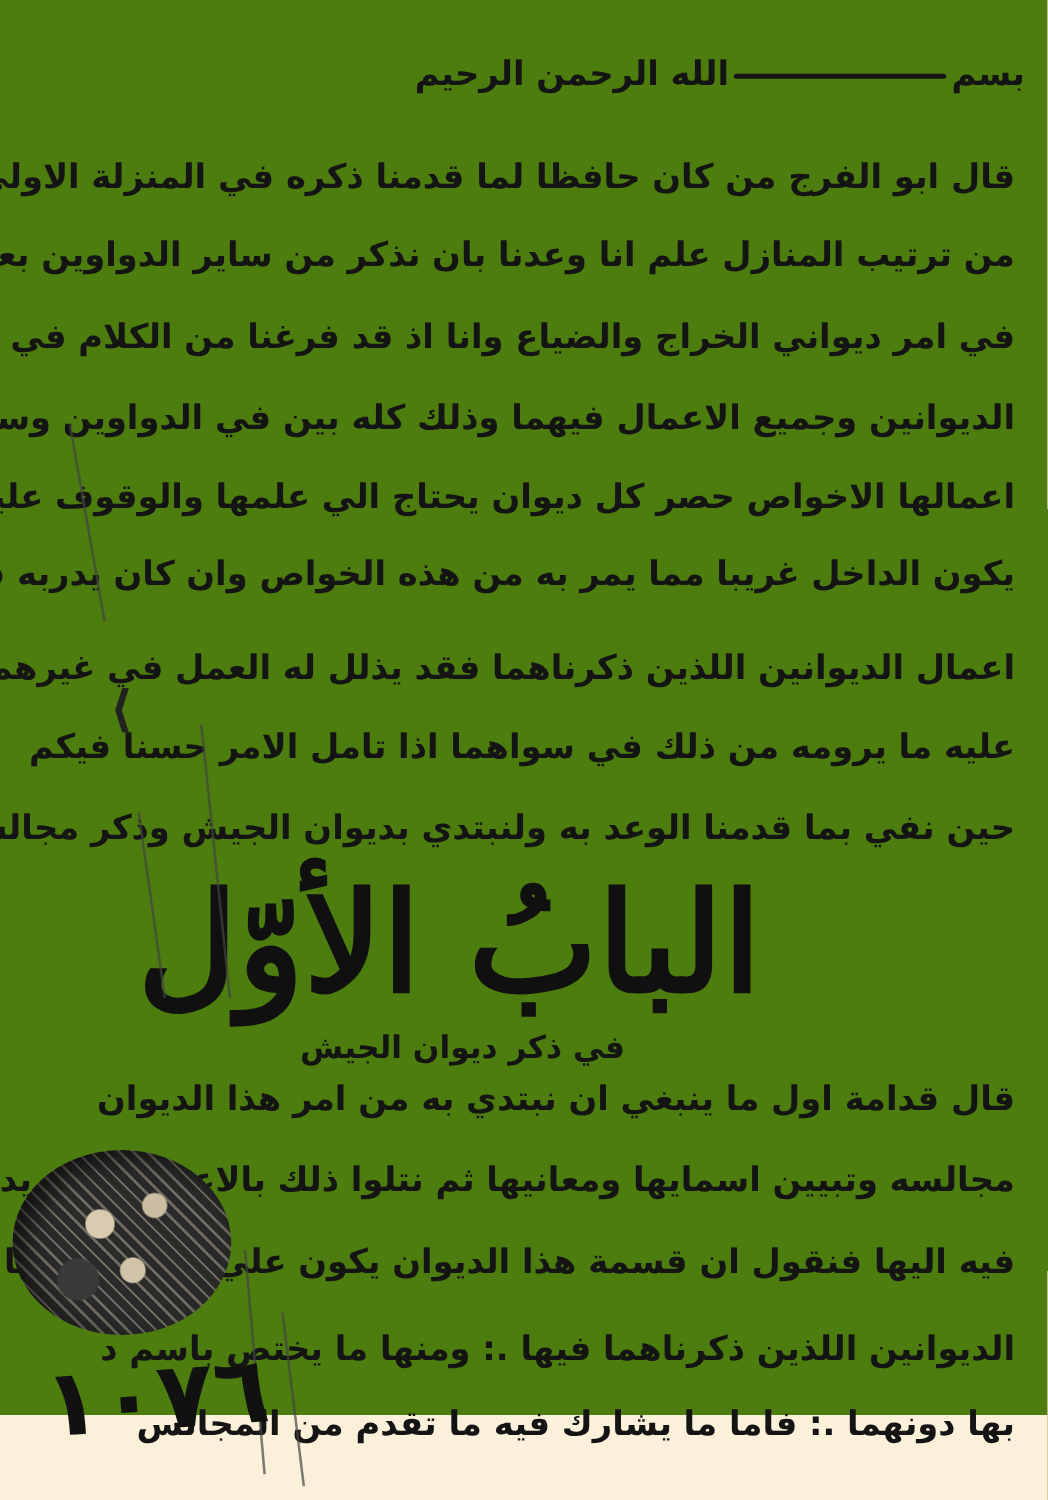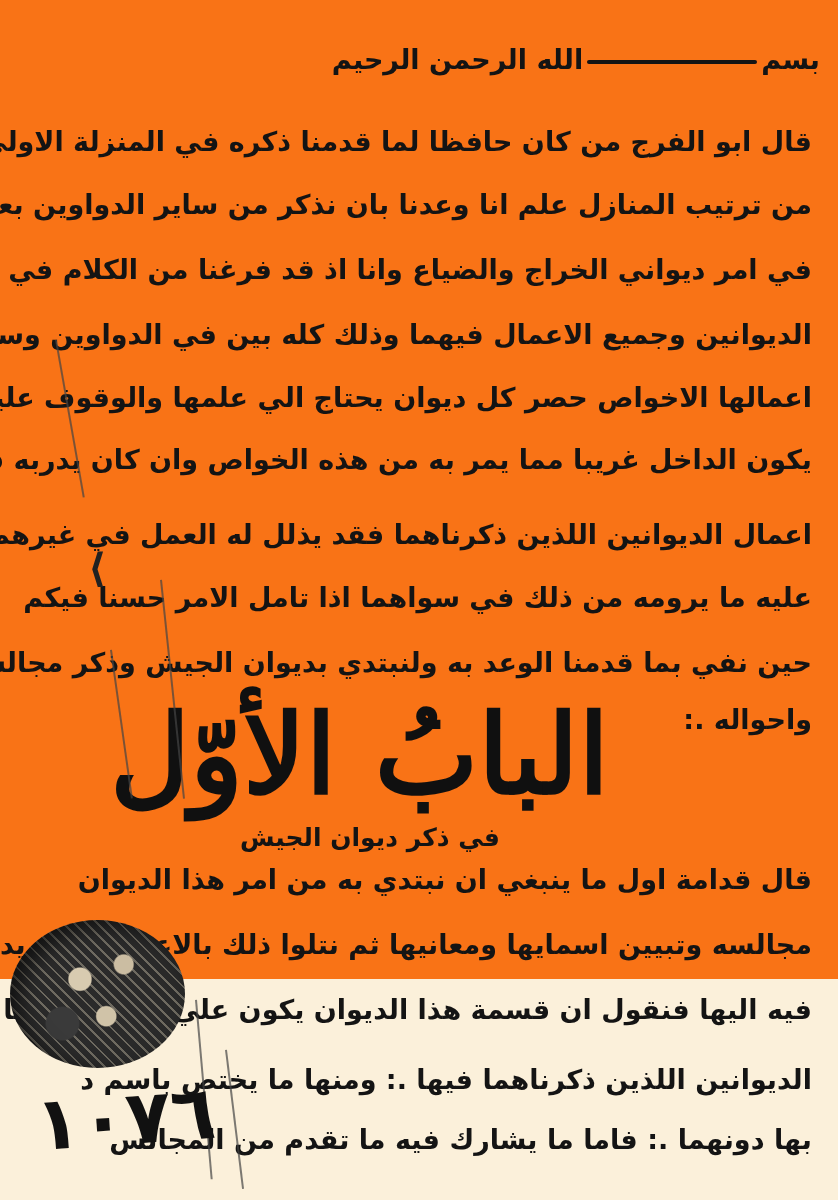--- a/index.html
+++ b/index.html
@@ -11,22 +11,22 @@
       width: 838px;
       height: 1200px;
       position: relative;
       overflow: hidden;
       font-family: "DejaVu Sans", sans-serif;
       color: #111;
     }
     .page {
       position: absolute;
       left: 0; top: 0;
-      width: 838px; height: 979px;
-      background: #f97316;
+      width: 838px; height: 1132px;
+      background: #4d7c0f;
     }
     .line {
       position: absolute;
       right: 26px;
       direction: rtl;
       text-align: right;
       white-space: nowrap;
       font-family: "DejaVu Sans", sans-serif;
       font-size: 27px;
       line-height: 40px;
@@ -148,21 +148,20 @@
 
   <div class="line" style="top:122px;">قال ابو الفرج من كان حافظا لما قدمنا ذكره في المنزلة الاولي</div>
   <div class="line" style="top:185px;">من ترتيب المنازل علم انا وعدنا بان نذكر من ساير الدواوين بعد كلامنا</div>
   <div class="line" style="top:250px;">في امر ديواني الخراج والضياع وانا اذ قد فرغنا من الكلام في امر هذين</div>
   <div class="line" style="top:315px;">الديوانين وجميع الاعمال فيهما وذلك كله بين في الدواوين وساير</div>
   <div class="line" style="top:378px;">اعمالها الاخواص حصر كل ديوان يحتاج الي علمها والوقوف عليها ليلا</div>
   <div class="line" style="top:440px;">يكون الداخل غريبا مما يمر به من هذه الخواص وان كان يدربه في</div>
   <div class="line" style="top:515px;">اعمال الديوانين اللذين ذكرناهما فقد يذلل له العمل في غيرهما</div>
   <div class="line" style="top:578px;margin-left:30px;">عليه ما يرومه من ذلك في سواهما اذا تامل الامر حسنا فيكم</div>
   <div class="line" style="top:643px;">حين نفي بما قدمنا الوعد به ولنبتدي بديوان الجيش وذكر مجالسه</div>
-  <div class="line" style="top:700px;">واحواله .:</div>
 
   <div class="chapter-title">البابُ الأوّل</div>
   <div class="chapter-subtitle">في ذكر ديوان الجيش</div>
 
   <div class="line" style="top:860px;">قال قدامة اول ما ينبغي ان نبتدي به من امر هذا الديوان</div>
   <div class="line" style="top:925px;">مجالسه وتبيين اسمايها ومعانيها ثم نتلوا ذلك بالاعمال التي يدعوا</div>
   <div class="line" style="top:990px;">فيه اليها فنقول ان قسمة هذا الديوان يكون علي مجالس منها</div>
   <div class="line" style="top:1120px;">بها دونهما .: فاما ما يشارك فيه ما تقدم من المجالس</div>
   <div class="line" style="top:1060px;">الديوانين اللذين ذكرناهما فيها .: ومنها ما يختص باسم د</div>
 

